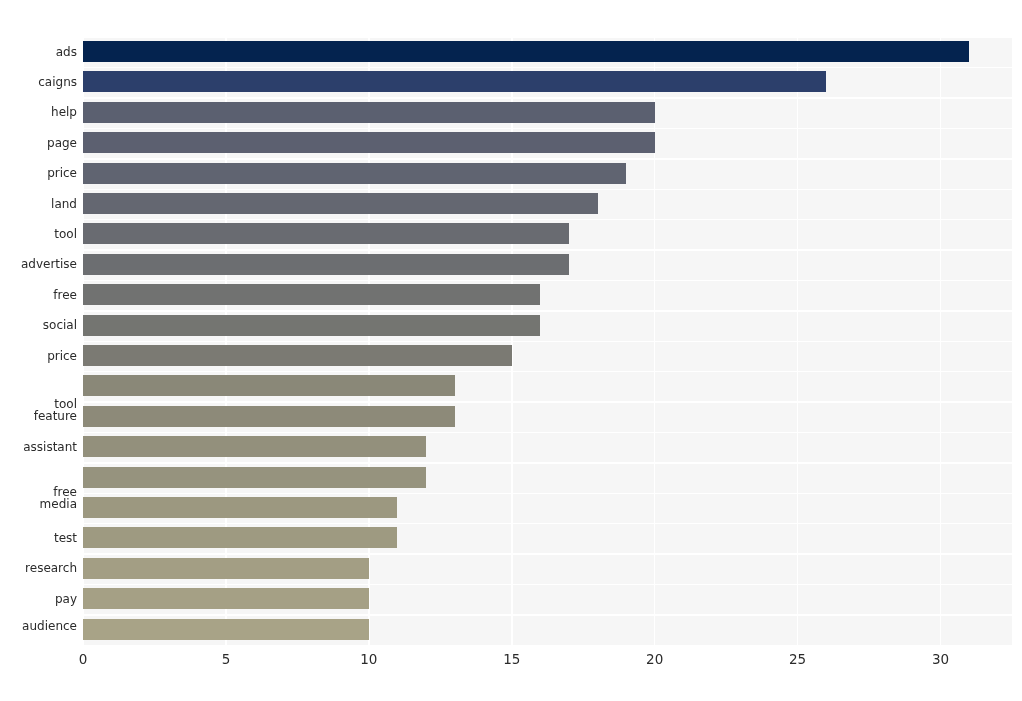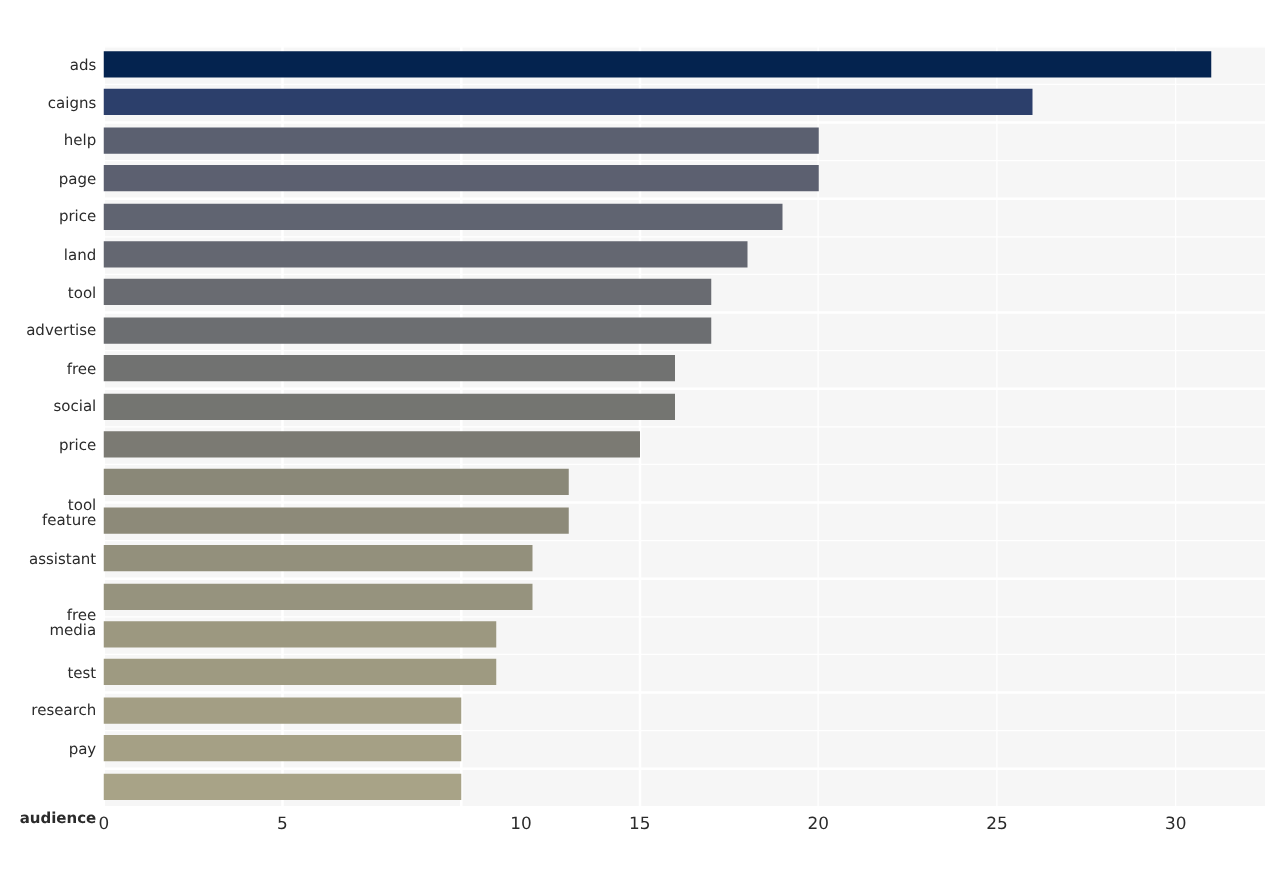--- a/index.html
+++ b/index.html
@@ -132,21 +132,21 @@
       <div class="ytick" style="top: 280.1px;">social</div>
       <div class="ytick" style="top: 310.5px;">price</div>
       <div class="ytick" style="top: 359px;">tool</div>
       <div class="ytick" style="top: 371.3px;">feature</div>
       <div class="ytick" style="top: 401.7px;">assistant</div>
       <div class="ytick" style="top: 432.1px; margin-top: 27px;">media</div>
       <div class="ytick" style="top: 447px;">free</div>
       <div class="ytick" style="top: 492.9px;">test</div>
       <div class="ytick" style="top: 523.3px;">research</div>
       <div class="ytick" style="top: 553.7px;">pay</div>
-      <div class="ytick" style="top: 609px; font-weight: bold;">audience</div>
+      <div class="ytick" style="top: 581px;">audience</div>
     </div>
 
   <div class="plot-area">
       <div class="gridline-v" style="left: -0.8px;"></div>
       <div class="gridline-v" style="left: 142.123px;"></div>
       <div class="gridline-v" style="left: 285.046px;"></div>
       <div class="gridline-v" style="left: 427.969px;"></div>
       <div class="gridline-v" style="left: 570.892px;"></div>
       <div class="gridline-v" style="left: 713.815px;"></div>
       <div class="gridline-v" style="left: 856.738px;"></div>
@@ -189,21 +189,21 @@
       <div class="bar" title="free: 11" style="top: 460px; width: 314.431px; background: rgb(156, 152, 128);"></div>
       <div class="bar" title="test: 11" style="top: 490.4px; width: 314.431px; background: rgb(158, 154, 129);"></div>
       <div class="bar" title="research: 10" style="top: 520.8px; width: 285.846px; background: rgb(163, 158, 132);"></div>
       <div class="bar" title="pay: 10" style="top: 551.2px; width: 285.846px; background: rgb(165, 160, 133);"></div>
       <div class="bar" title="audience: 10" style="top: 581.6px; width: 285.846px; background: rgb(168, 163, 135);"></div>
     </div>
 
   <div class="x-axis">
       <div class="xtick" style="left: 0px;">0</div>
       <div class="xtick" style="left: 142.923px;">5</div>
-      <div class="xtick" style="left: 285.846px; margin-left: 48px;">10</div>
+      <div class="xtick" style="left: 285.846px;">10</div>
       <div class="xtick" style="left: 428.769px;">15</div>
       <div class="xtick" style="left: 571.692px;">20</div>
       <div class="xtick" style="left: 714.615px;">25</div>
       <div class="xtick" style="left: 857.538px;">30</div>
     </div>
 
 
 </div>
 
 </body></html>

